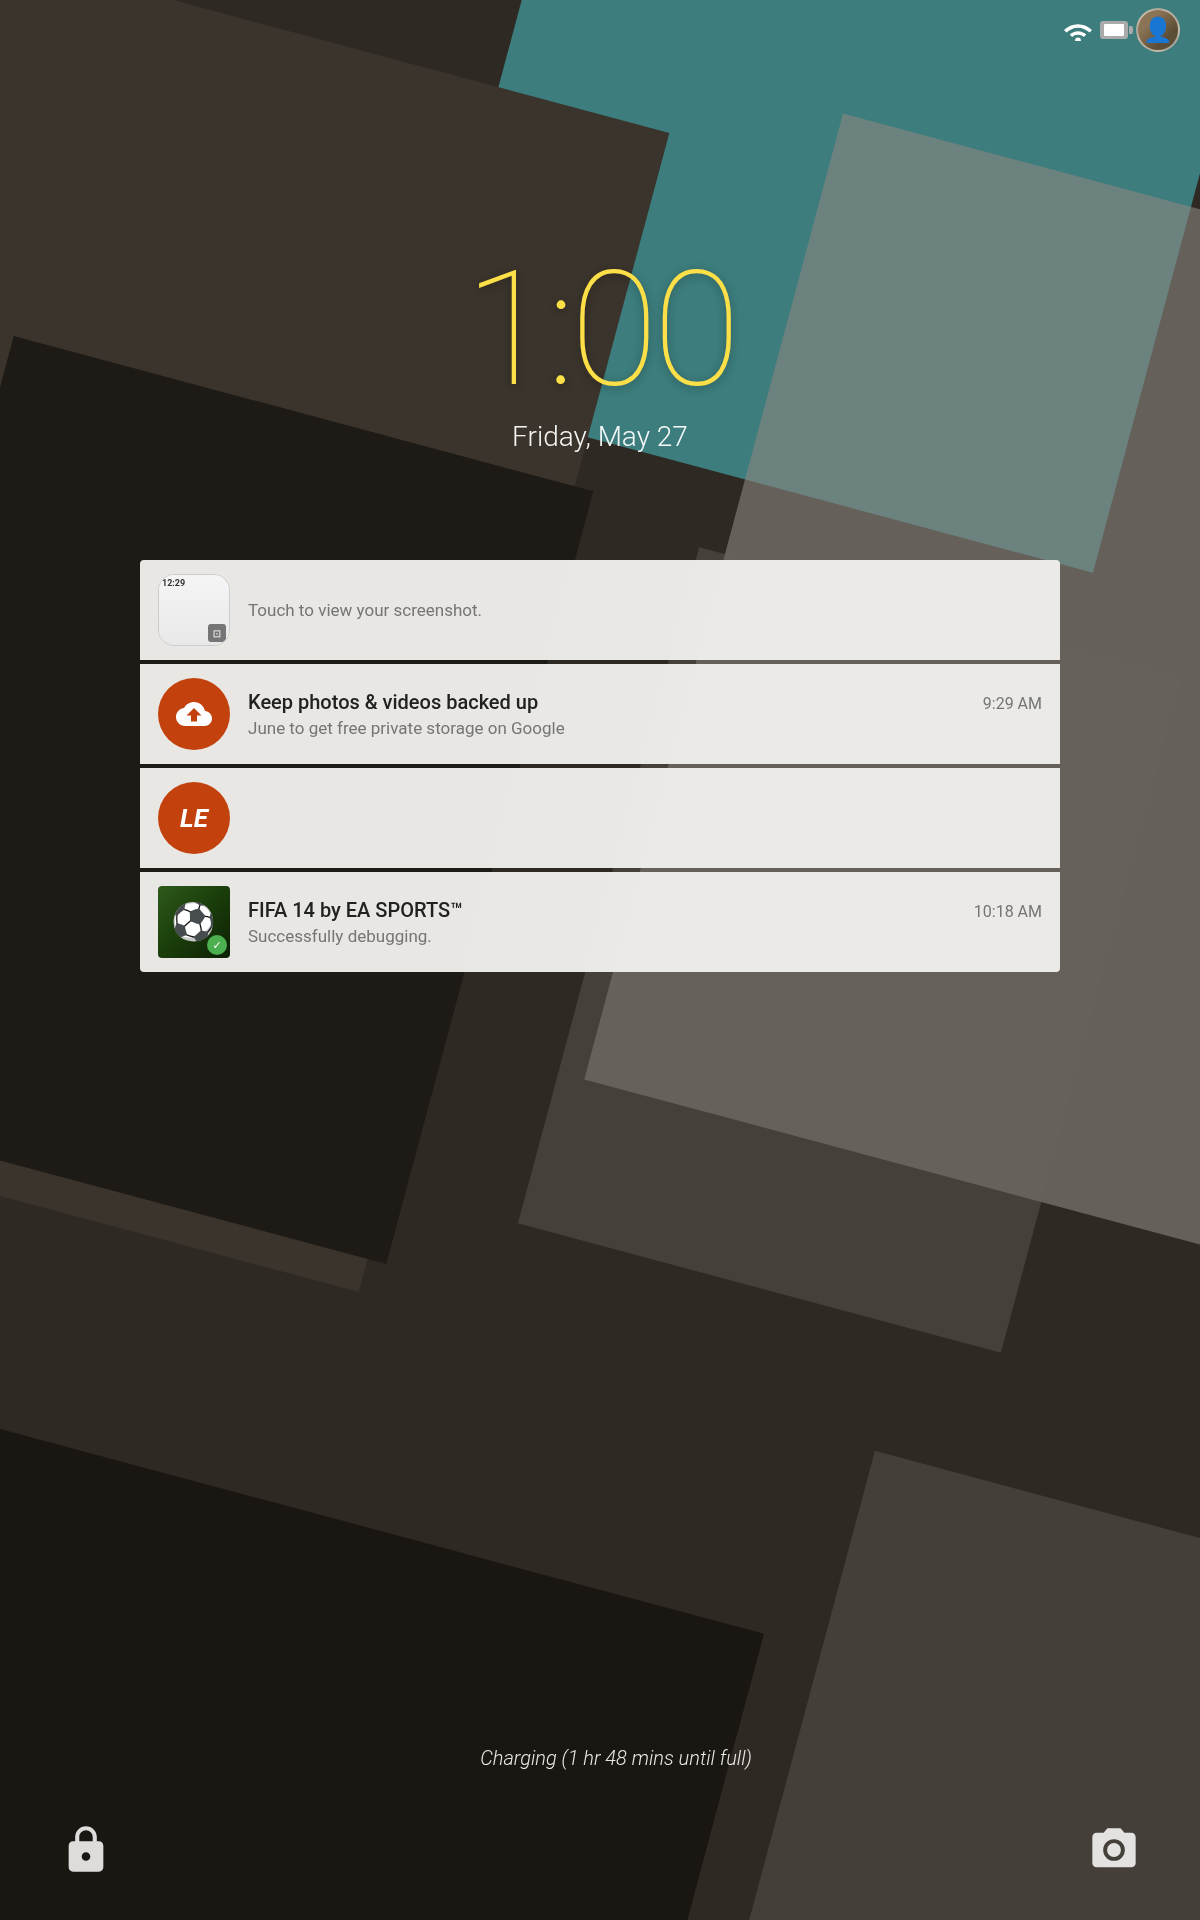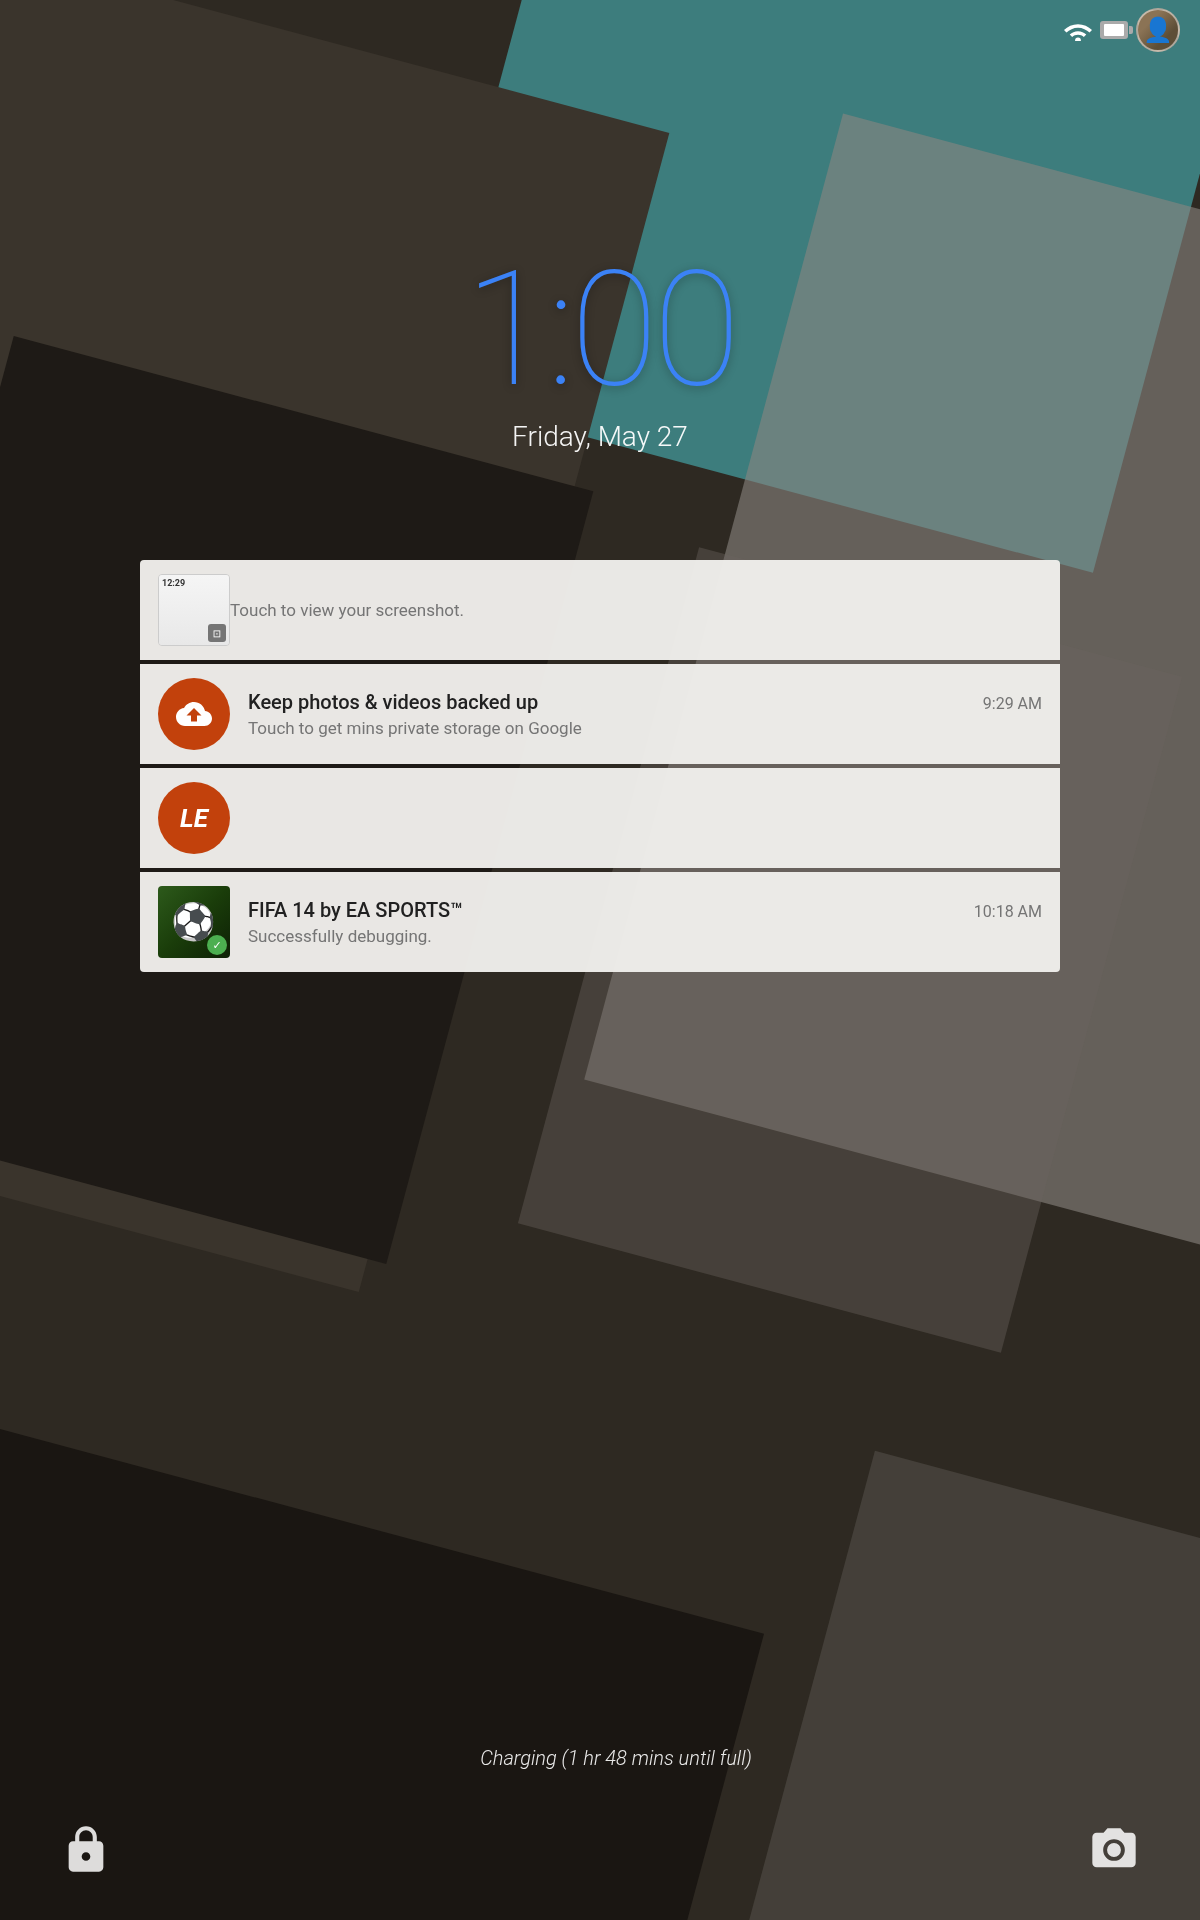--- a/index.html
+++ b/index.html
@@ -166,21 +166,21 @@
       top: 250px;
       left: 0;
       right: 0;
       text-align: center;
       z-index: 10;
     }
 
     .clock-time {
       font-size: 160px;
       font-weight: 100;
-      color: #3b82f6;
+      color: #fde047;
       letter-spacing: -5px;
       text-shadow: 0 2px 10px rgba(0,0,0,0.3);
       line-height: 1;
     }
 
     .clock-date {
       font-size: 28px;
       font-weight: 300;
       color: white;
       margin-top: 10px;
@@ -210,23 +210,24 @@
       border-radius: 4px 4px 0 0;
     }
 
     .notification-card:last-child {
       border-radius: 0 0 4px 4px;
     }
 
     .notif-icon-wrap {
       width: 72px;
       height: 72px;
+      margin-right: 18px;
       flex-shrink: 0;
       position: relative;
-      border-radius: 4px;
+      border-radius: 16px;
       overflow: hidden;
     }
 
     .notif-icon-circle {
       width: 72px;
       height: 72px;
       border-radius: 50%;
       background: #c2410c;
       display: flex;
       align-items: center;
@@ -476,21 +477,21 @@
     <div class="notif-icon-circle">
       <svg width="36" height="36" viewBox="0 0 24 24" fill="white">
         <path d="M19.35 10.04C18.67 6.59 15.64 4 12 4 9.11 4 6.6 5.64 5.35 8.04 2.34 8.36 0 10.91 0 14c0 3.31 2.69 6 6 6h13c2.76 0 5-2.24 5-5 0-2.64-2.05-4.78-4.65-4.96zM14 13v4h-4v-4H7l5-5 5 5h-3z"></path>
       </svg>
     </div>
     <div class="notif-content">
       <div class="notif-header">
         <span class="notif-title">Keep photos &amp; videos backed up</span>
         <span class="notif-time">9:29 AM</span>
       </div>
-      <div class="notif-body">Touch to get mins private storage on Google</div>
+      <div class="notif-body">June to get free private storage on Google</div>
     </div>
   </div>
 
   <div class="notification-card">
     <div class="notif-icon-circle">
       <span style="font-size:26px; font-weight:bold; font-style:italic; color:white; line-height:1;">LE</span>
     </div>
   </div>
 
   <div class="notification-card">

